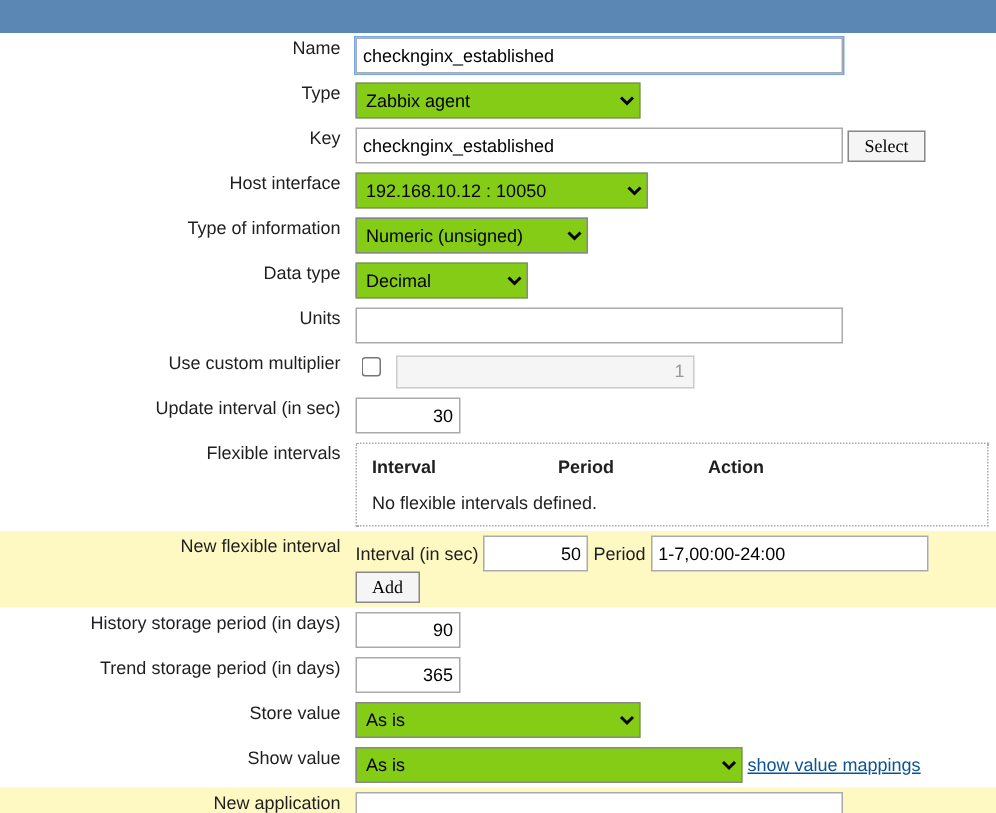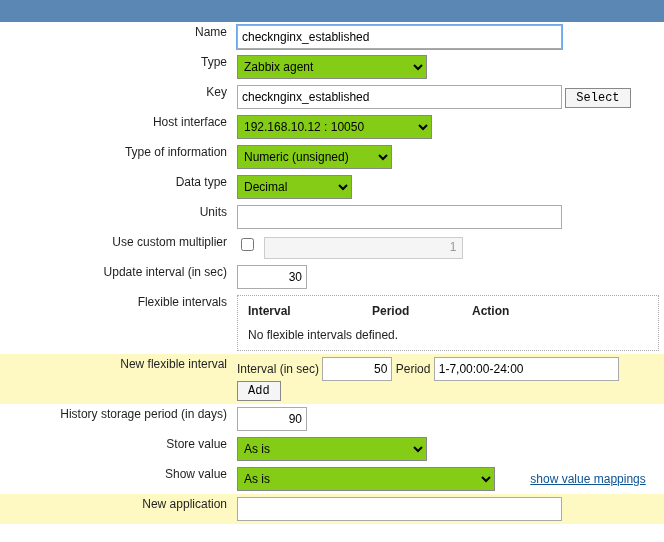--- a/index.html
+++ b/index.html
@@ -46,21 +46,21 @@
 }
 select {
   font-family: Arial, sans-serif;
   font-size: 12px;
   padding: 2px;
   border: 1px solid #888;
   background: #84cc16;
   height: 24px;
 }
 button {
-  font-family: Liberation Mono, monospace;
+  font-family: Liberation Serif, serif;
   font-size: 12px;
   padding: 2px 10px;
   border: 1px solid #888;
   background: #f5f5f5;
   cursor: pointer;
 }
 .mult-box {
   display: inline-block;
   width: 185px;
   border: 1px solid #ccc;
@@ -85,21 +85,20 @@
 .flex-header span:nth-child(1){ width: 124px; }
 .flex-header span:nth-child(2){ width: 100px; }
 .flex-header span:nth-child(3){ width: 80px; }
 .row-highlight {
   background: #fef9c3;
   margin-left: 24px;
 }
 a {
   color: #0b5394;
   text-decoration: underline;
-  margin-left: 32px;
 }
 </style>
 </head>
 <body>
 
 <div class="top-bar"></div>
 
 <table class="form-table">
   <tbody>
       <tr>
@@ -181,20 +180,24 @@
       <span>Period</span>
       <input type="text" style="width: 175px;" value="1-7,00:00-24:00">
       <button>Add</button>
     </td>
   </tr>
   <tr>
     <td class="label-cell">History storage period (in days)</td>
     <td><input type="text" class="number" value="90" style=""></td>
   </tr>
   <tr>
+    <td class="label-cell">Trend storage period (in days)</td>
+    <td><input type="text" class="number" value="365" style=""></td>
+  </tr>
+  <tr>
     <td class="label-cell">Store value</td>
     <td>
       <select style="width:190px">
         <option>As is</option>
       </select>
     </td>
   </tr>
   <tr>
     <td class="label-cell">Show value</td>
     <td>

